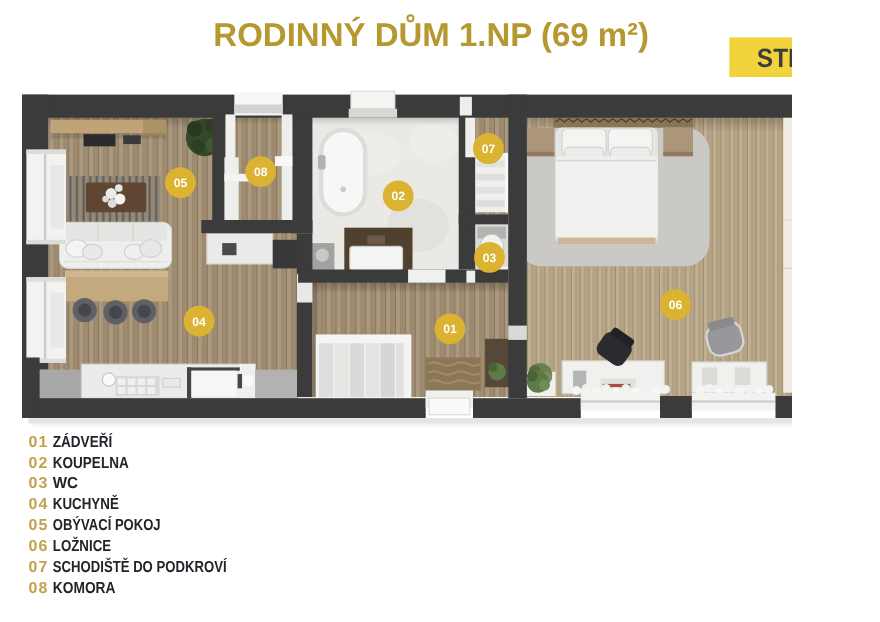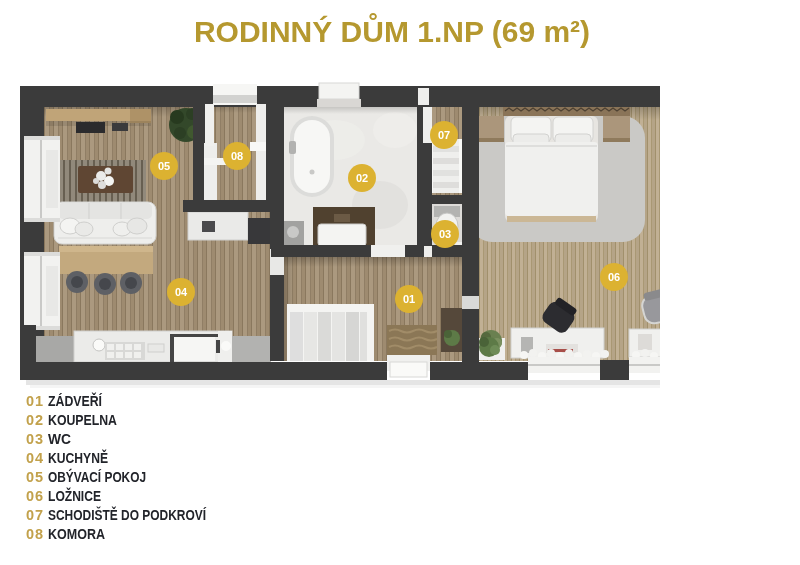--- a/index.html
+++ b/index.html
@@ -1,17 +1,17 @@
 <!DOCTYPE html>
 <html><head>
 <meta charset="utf-8">
 <style>
 html,body{margin:0;padding:0;background:#ffffff;}
 *{font-family:"Liberation Sans",sans-serif;}
-#page{position:relative;width:660px;height:565px;background:#ffffff;overflow:hidden;}
+#page{position:relative;width:720px;height:565px;background:#ffffff;overflow:hidden;}
 </style>
 </head>
 <body>
 <div id="page">
 <svg width="800" height="565" viewBox="0 0 800 565" xmlns="http://www.w3.org/2000/svg">
 <defs>
 <pattern id="wood1" width="9" height="200" patternUnits="userSpaceOnUse">
   <rect width="9" height="200" fill="#a49176"></rect>
   <rect x="0" width="4" height="200" fill="#ab997f"></rect>
   <rect x="4" width="1" height="200" fill="#907e65"></rect>

